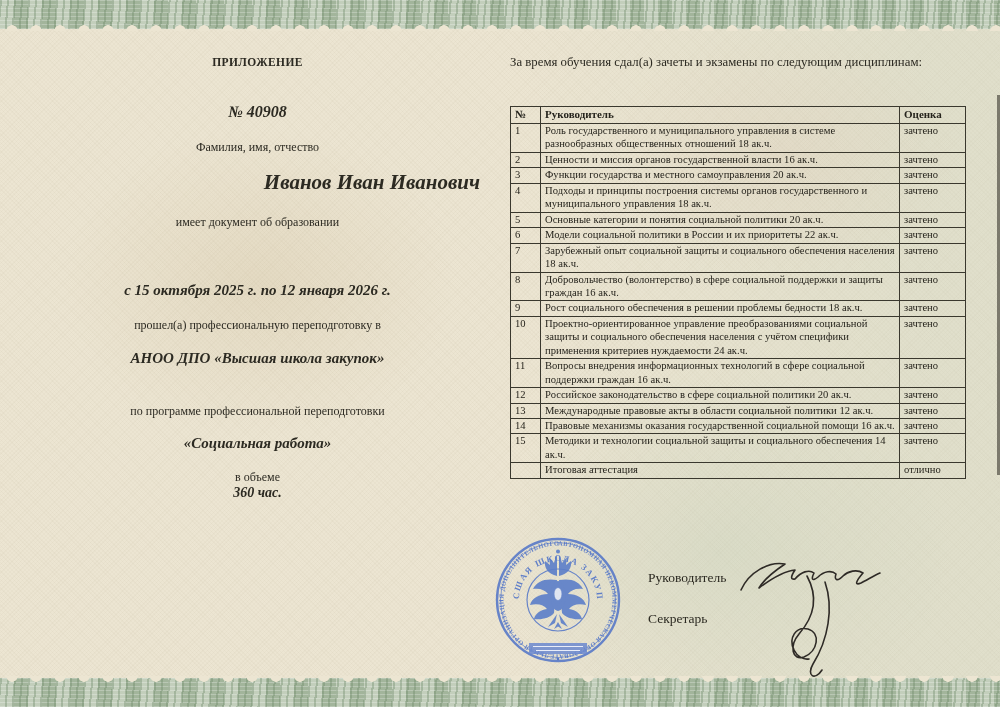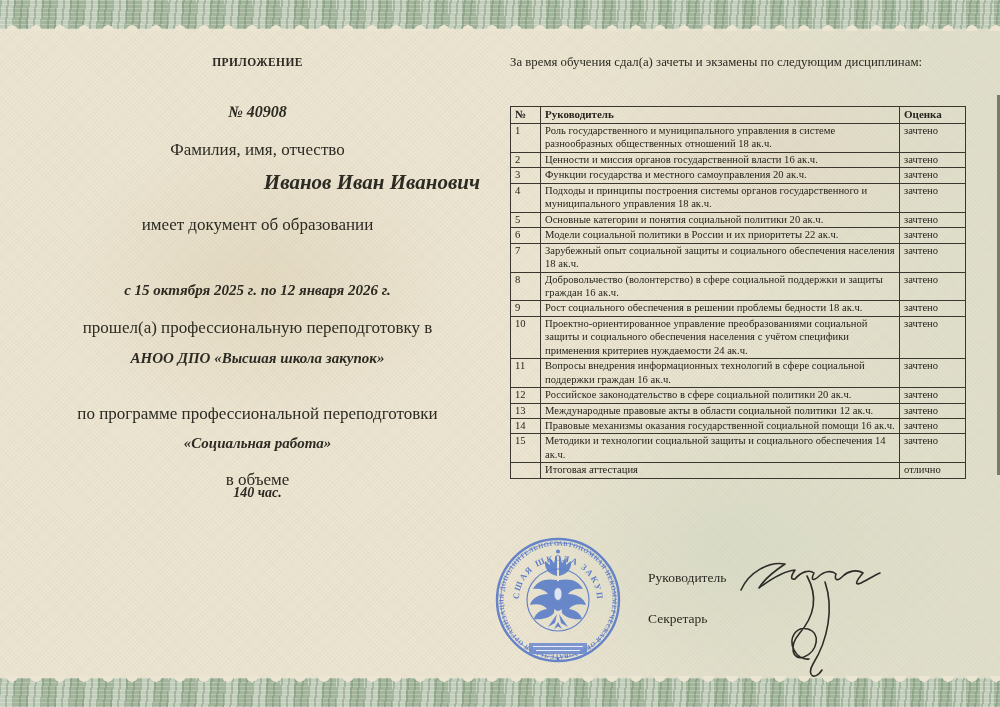--- a/index.html
+++ b/index.html
@@ -42,21 +42,21 @@
   }
   .edge-shadow{
     position:absolute;right:0;top:95px;height:380px;width:3px;
     background:#47443a;opacity:.65;z-index:4;
   }
   
   .lp{position:absolute;left:35px;top:0;width:445px;height:707px;z-index:5;}
   .lp-line{position:absolute;left:0;right:0;text-align:center;color:#2c2a22;}
   .t-head{font-weight:bold;font-size:11.5px;letter-spacing:.4px;}
   .t-num{font-weight:bold;font-style:italic;font-size:16px;}
-  .t-label{font-size:17px;}
+  .t-label{font-size:12px;}
   .t-fio{font-weight:bold;font-style:italic;font-size:21px;text-align:right;}
   .t-bi{font-weight:bold;font-style:italic;font-size:15px;}
   .t-bi-sm{font-weight:bold;font-style:italic;font-size:14px;}
   
   .rp{position:absolute;left:510px;top:0;width:456px;height:707px;z-index:5;}
   .intro{
     position:absolute;top:53px;left:0;width:456px;
     font-size:12.8px;line-height:1.55;color:#2c2a22;
     text-align:justify;text-align-last:left;
   }
@@ -94,21 +94,21 @@
     <div class="lp-line t-num" style="top:103px" data-name="diploma-number">№ 40908</div>
     <div class="lp-line t-label" style="top:140px" data-name="fio-label">Фамилия, имя, отчество</div>
     <div class="lp-line t-fio" style="top:170px" data-name="holder-name">Иванов Иван Иванович</div>
     <div class="lp-line t-label" style="top:215px" data-name="education-doc-label">имеет документ об образовании</div>
     <div class="lp-line t-bi" style="top:282px" data-name="training-period">с 15 октября 2025 г. по 12 января 2026 г.</div>
     <div class="lp-line t-label" style="top:318px" data-name="passed-training-label">прошел(а) профессиональную переподготовку в</div>
     <div class="lp-line t-bi" style="top:350px" data-name="organization-name">АНОО ДПО «Высшая школа закупок»</div>
     <div class="lp-line t-label" style="top:404px" data-name="program-label">по программе профессиональной переподготовки</div>
     <div class="lp-line t-bi" style="top:435px" data-name="program-name">«Социальная работа»</div>
     <div class="lp-line t-label" style="top:470px" data-name="volume-label">в объеме</div>
-    <div class="lp-line t-bi-sm" style="top:485px" data-name="volume-hours">140 час.</div>
+    <div class="lp-line t-bi-sm" style="top:485px" data-name="volume-hours">360 час.</div>
   </div>
 
   <div class="rp" data-name="right-panel">
     <div class="intro" data-name="disciplines-intro">За время обучения сдал(а) зачеты и экзамены по следующим дисциплинам:</div>
 
     <table class="disc" data-name="disciplines-table">
       <colgroup>
           <col class="c-num">
           <col>
           <col class="c-grade">

